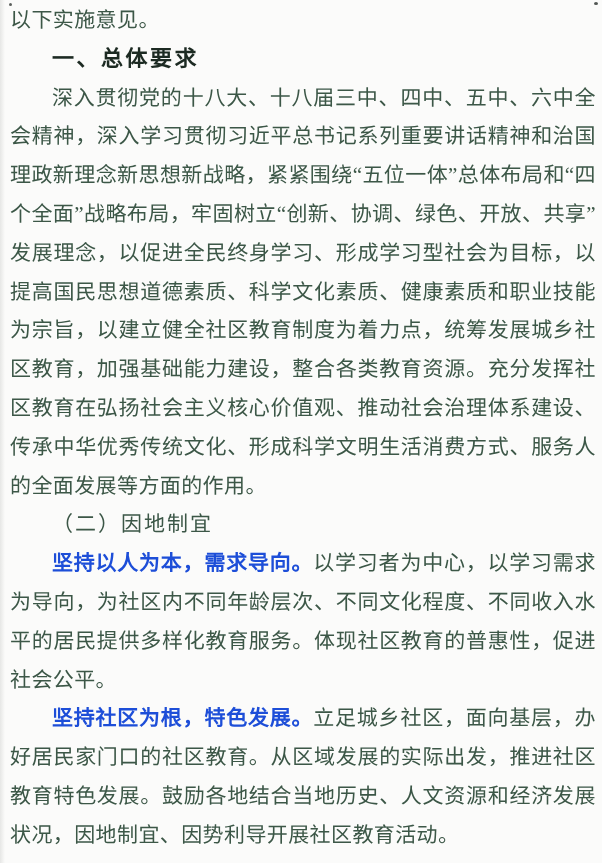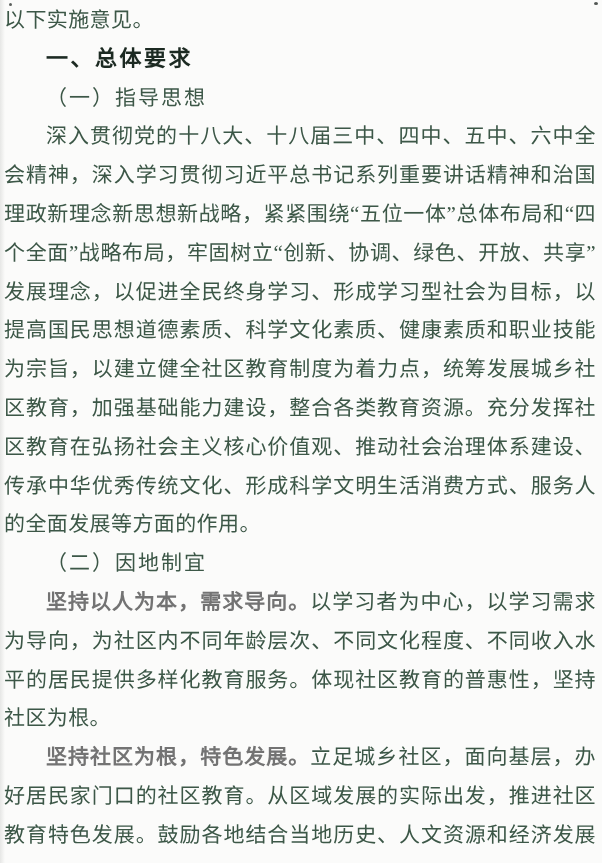--- a/index.html
+++ b/index.html
@@ -9,21 +9,21 @@
   body {
     width: 602px;
     height: 863px;
     background: #fbfbfa;
     overflow: hidden;
     position: relative;
   }
   .page {
     position: absolute;
     inset: 0;
-    padding: 1px 6px 0 4px;
+    padding: 1px 6px 0 10px;
     box-sizing: border-box;
     font-family: "Liberation Serif", "DejaVu Serif", serif;
     font-size: 21px;
     line-height: 38.8px;
     color: #3c5747;
     letter-spacing: 0.4px;
   }
   .page p {
     margin: 0;
     text-align: justify;
@@ -40,21 +40,21 @@
     font-weight: 700;
     color: #1c2a22;
     text-indent: 42px;
     letter-spacing: 2.5px;
   }
   .sub-title {
     letter-spacing: 2px;
   }
   .lead-bold {
     font-weight: 700;
-    color: #737373;
+    color: #1d4ed8;
   }
   .edge-shade {
     position: absolute;
     left: 0;
     top: 0;
     bottom: 0;
     width: 5px;
     background: linear-gradient(to right, rgba(80, 85, 80, 0.12), rgba(80, 85, 80, 0));
     pointer-events: none;
   }
@@ -68,27 +68,26 @@
 </style>
 </head>
 <body>
 
 <div class="page">
 
   <p>以下实施意见。</p>
 
   <p class="section-heading">一、总体要求</p>
 
-  <p class="indent sub-title">（一）指导思想</p>
 
   <p class="indent">深入贯彻党的十八大、十八届三中、四中、五中、六中全会精神，深入学习贯彻习近平总书记系列重要讲话精神和治国理政新理念新思想新战略，紧紧围绕“五位一体”总体布局和“四个全面”战略布局，牢固树立“创新、协调、绿色、开放、共享”发展理念，以促进全民终身学习、形成学习型社会为目标，以提高国民思想道德素质、科学文化素质、健康素质和职业技能为宗旨，以建立健全社区教育制度为着力点，统筹发展城乡社区教育，加强基础能力建设，整合各类教育资源。充分发挥社区教育在弘扬社会主义核心价值观、推动社会治理体系建设、传承中华优秀传统文化、形成科学文明生活消费方式、服务人的全面发展等方面的作用。</p>
 
   <p class="indent sub-title">（二）因地制宜</p>
 
-  <p class="indent"><span class="lead-bold">坚持以人为本，需求导向。</span><span>以学习者为中心，以学习需求为导向，为社区内不同年龄层次、不同文化程度、不同收入水平的居民提供多样化教育服务。体现社区教育的普惠性，坚持社区为根。</span></p>
+  <p class="indent"><span class="lead-bold">坚持以人为本，需求导向。</span><span>以学习者为中心，以学习需求为导向，为社区内不同年龄层次、不同文化程度、不同收入水平的居民提供多样化教育服务。体现社区教育的普惠性，促进社会公平。</span></p>
 
   <p class="indent"><span class="lead-bold">坚持社区为根，特色发展。</span><span>立足城乡社区，面向基层，办好居民家门口的社区教育。从区域发展的实际出发，推进社区教育特色发展。鼓励各地结合当地历史、人文资源和经济发展状况，因地制宜、因势利导开展社区教育活动。</span></p>
 
 </div>
 
 <div class="edge-shade"></div>
 <div class="speck speck-a"></div>
 <div class="speck speck-b"></div>
 
 </body></html>

